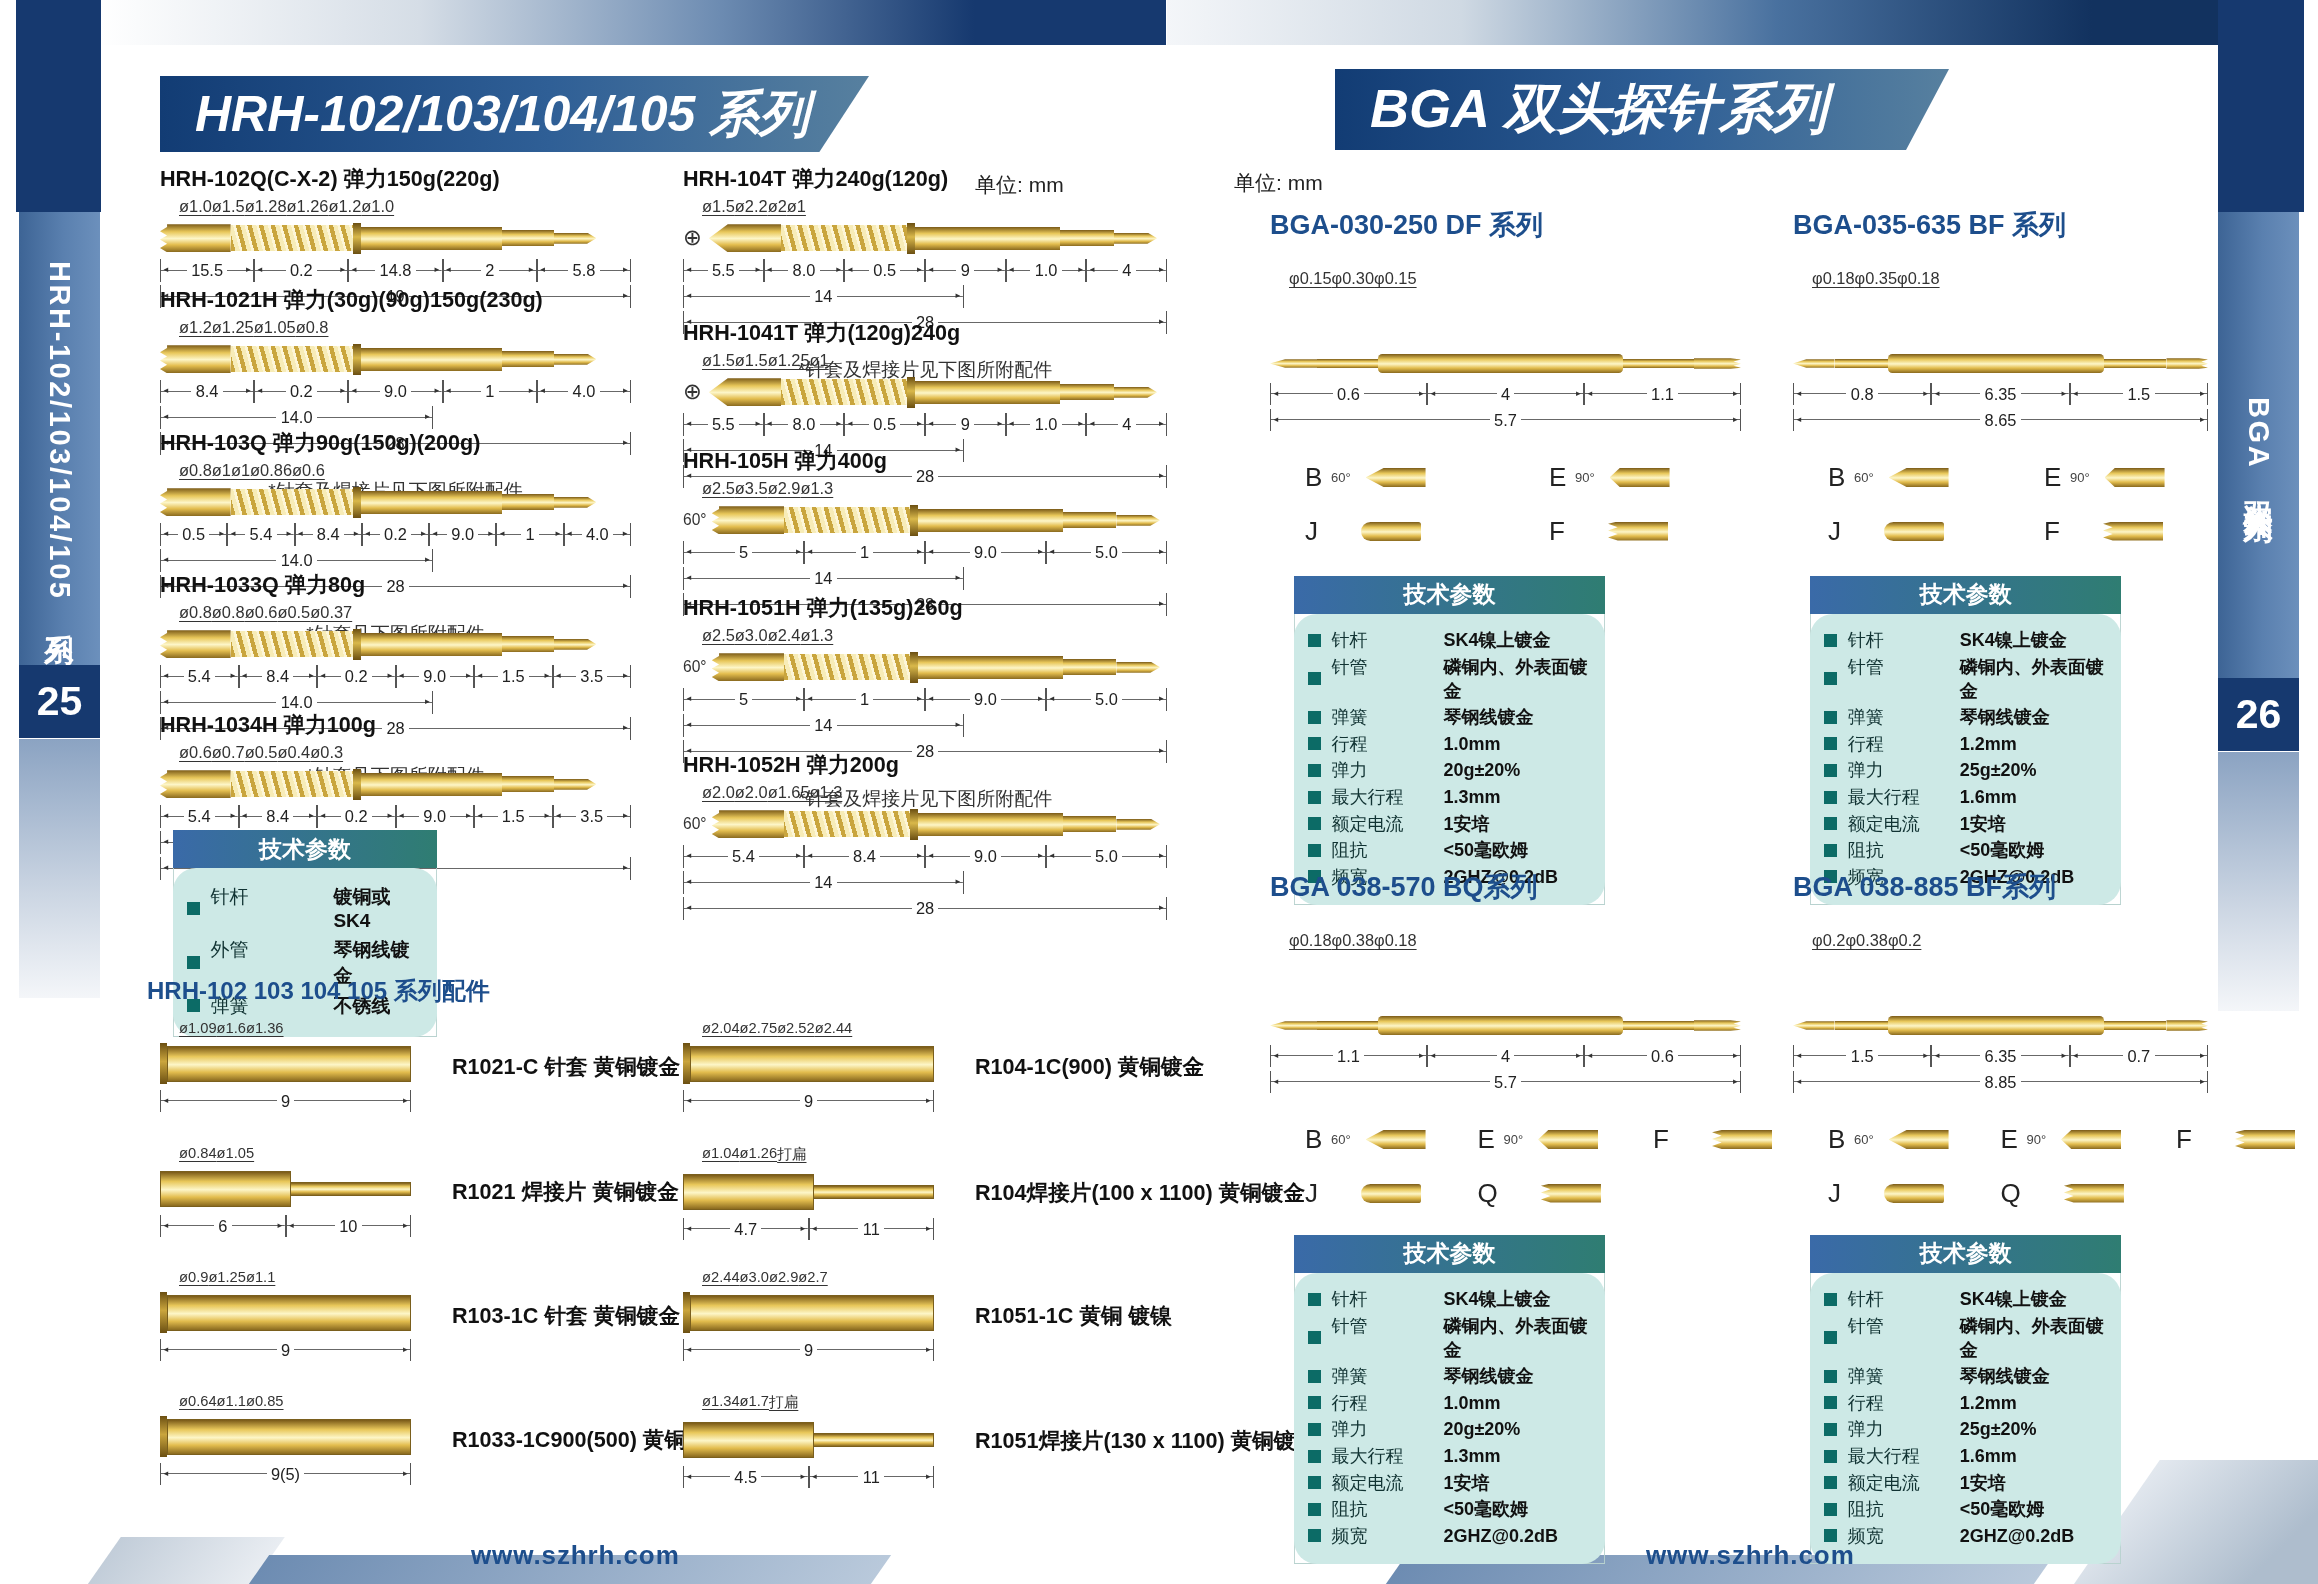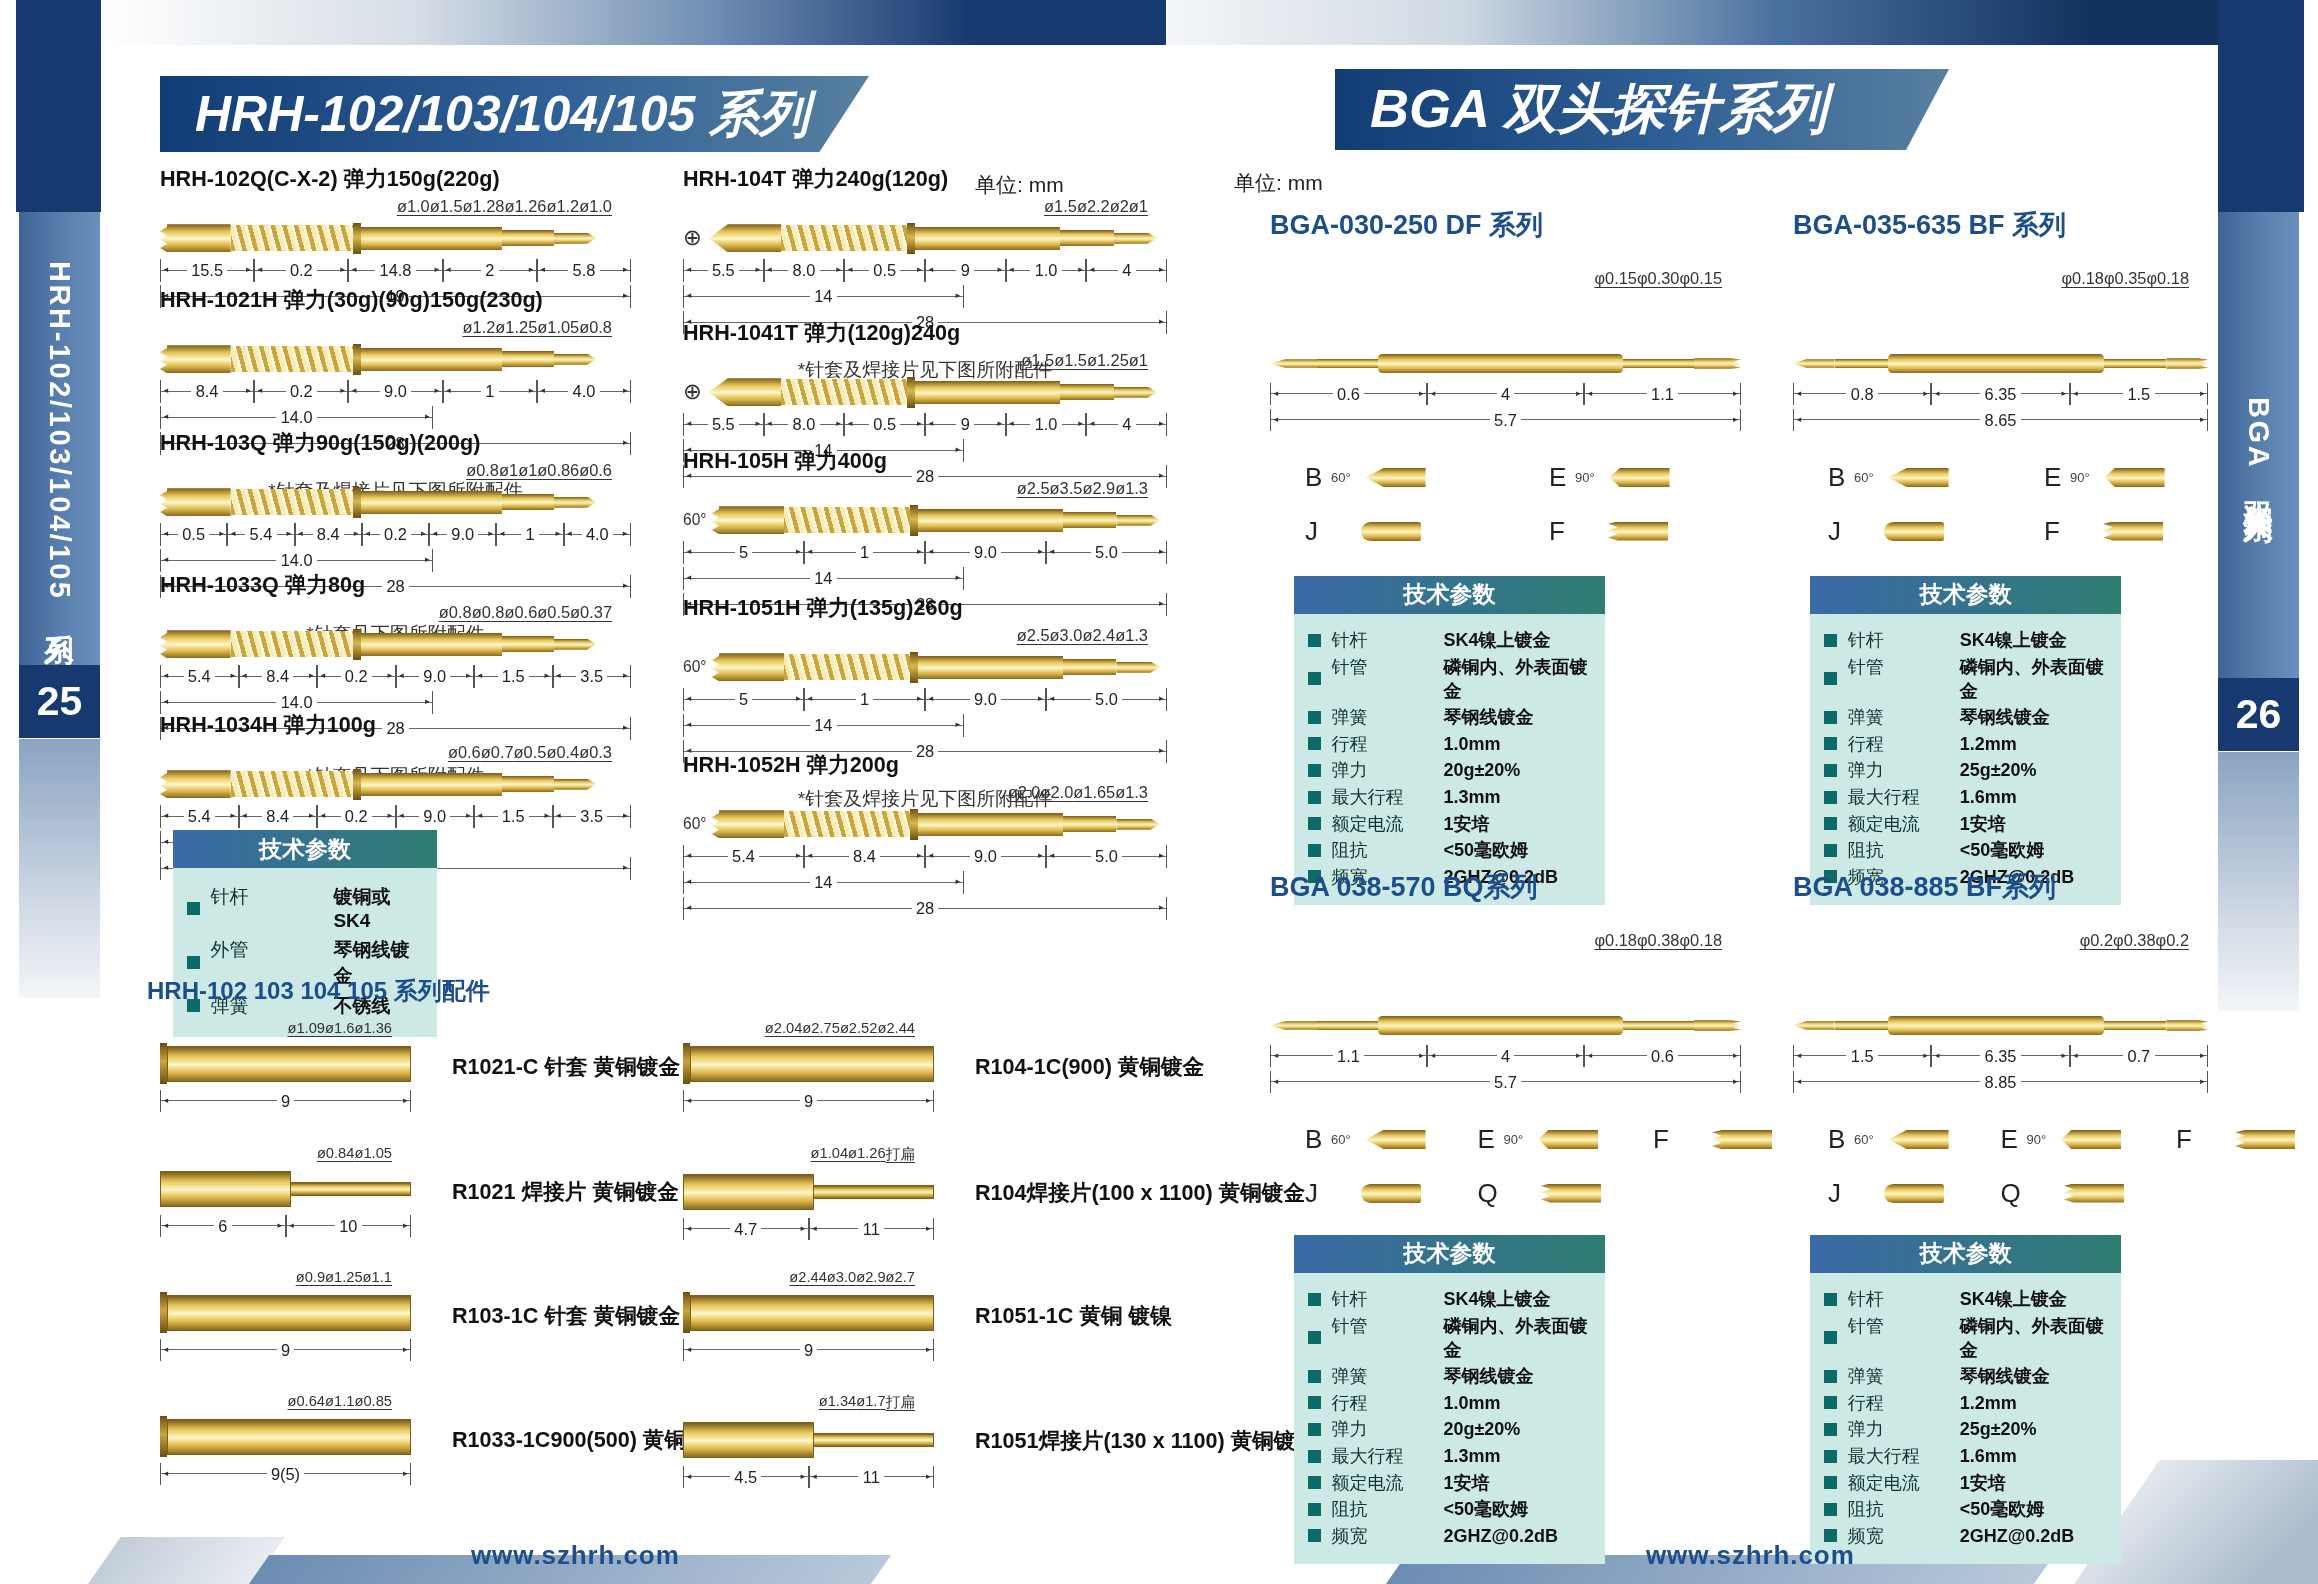--- a/index.html
+++ b/index.html
@@ -40,21 +40,21 @@
     clip-path:polygon(0 0,100% 0,93% 100%,0 100%);padding-left:35px;box-sizing:border-box;}
   .banner-l{left:160px;top:76px;width:709px;height:76px;font-size:50px;}
   .banner-r{left:1335px;top:69px;width:614px;height:81px;font-size:54px;}
   .unit{position:absolute;font-size:21px;color:#222;}
   .unit-l{left:975px;top:171px;}
   .unit-r{left:1234px;top:169px;}
   
   .blk{position:absolute;}
   .p-title{font-size:21.6px;font-weight:bold;color:#111;margin-bottom:3.5px;white-space:nowrap;}
   .s-title{font-size:27px;font-weight:bold;color:#1d4e8c;margin-bottom:26px;white-space:nowrap;}
-  .diams{display:flex;justify-content:flex-end;padding:0 19px;font-size:16.4px;
+  .diams{display:flex;justify-content:flex-start;padding:0 19px;font-size:16.4px;
     color:#333;margin-bottom:5.2px;}
   .diams .dlab{text-decoration:underline;text-underline-offset:2.6px;}
   .gold{background:linear-gradient(180deg,#7a5a18,#e8c75a 28%,#fdf6c8 52%,#e3bd4e 74%,#8a6a1f);}
   .pr{display:flex;align-items:center;height:35px;}
   .angle{font-size:15.6px;color:#333;margin-right:5.2px;}
   .angle:empty{display:none;}
   .cmark{font-size:22.5px;color:#333;margin-right:7px;line-height:1;}
   .ph{width:15%;height:28px;}
   .head-serr{clip-path:polygon(10% 0,100% 0,100% 100%,10% 100%,0 85%,10% 70%,0 55%,10% 40%,0 25%,10% 10%);}
   .head-cone{clip-path:polygon(0 50%,26% 0,100% 0,100% 100%,26% 100%);}
@@ -72,21 +72,21 @@
   .dimseg::before{content:"◄";position:absolute;left:0.9px;top:0;font-size:7.8px;color:#333;}
   .dimseg::after{content:"►";position:absolute;right:0.9px;top:0;font-size:7.8px;color:#333;}
   .midrow{width:58%;}
   .midrow:has(.lbl:empty){display:none;}
   .note{font-size:19px;color:#333;margin-top:23px;text-align:center;}
   .note:empty{display:none;}
   
   .ttable{position:relative;box-shadow:0 0 0 0.9px #b8d2cf inset;}
   .tt-head{height:38px;display:flex;align-items:center;justify-content:center;
     background:linear-gradient(90deg,#3a6aa8,#2f7d72);color:#fff;font-weight:bold;font-size:23px;}
-  .tt-body{background:#cde9e6;padding:12px 14px 14px 14px;}
+  .tt-body{background:#cde9e6;padding:12px 14px 14px 14px;border-radius:23px;}
   .tt-row{display:flex;align-items:baseline;font-size:19px;margin:4.3px 0;}
   .tt-row .sq{width:13px;height:13px;background:#0c6b66;margin-right:10.4px;align-self:center;flex:none;}
   .tt-row .k{width:123px;flex:none;color:#133;}
   .tt-row .v{flex:1;font-weight:bold;color:#111;}
   
   .acc-title{position:absolute;font-size:24px;font-weight:bold;color:#1d4e8c;white-space:nowrap;}
   .acc{display:flex;align-items:center;}
   .acc-d{width:251px;flex:none;}
   .acc-label{font-size:21.6px;font-weight:bold;color:#111;margin-left:41px;white-space:nowrap;}
   .tube{display:flex;align-items:center;height:45px;}

